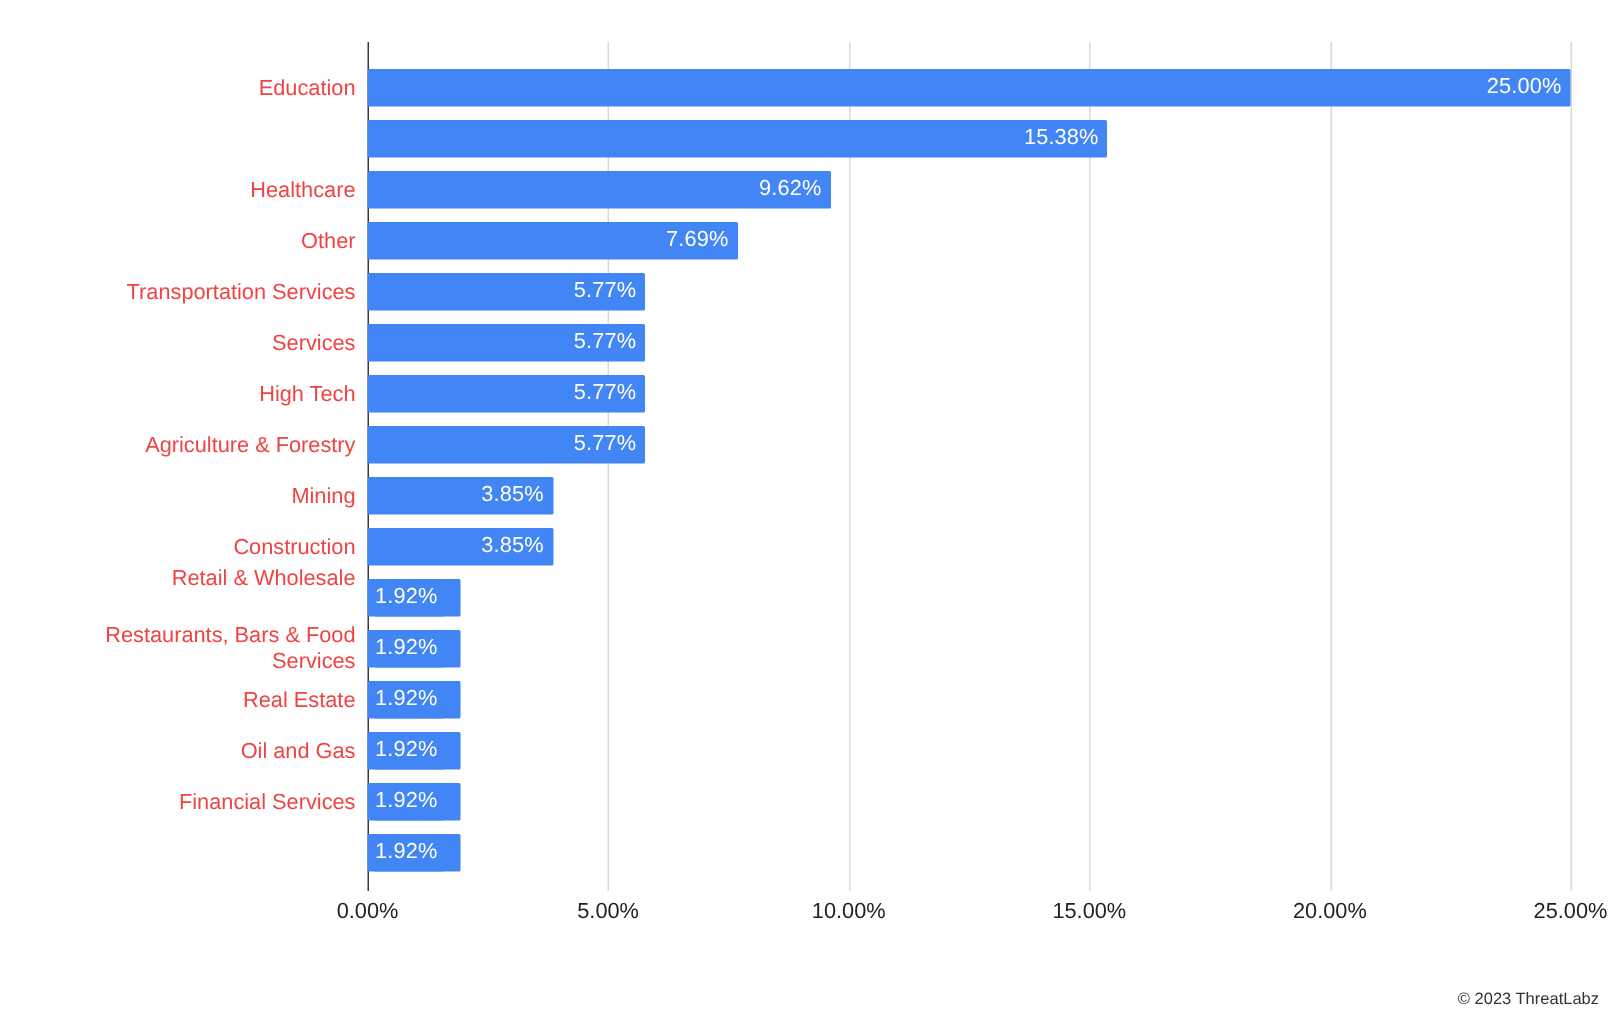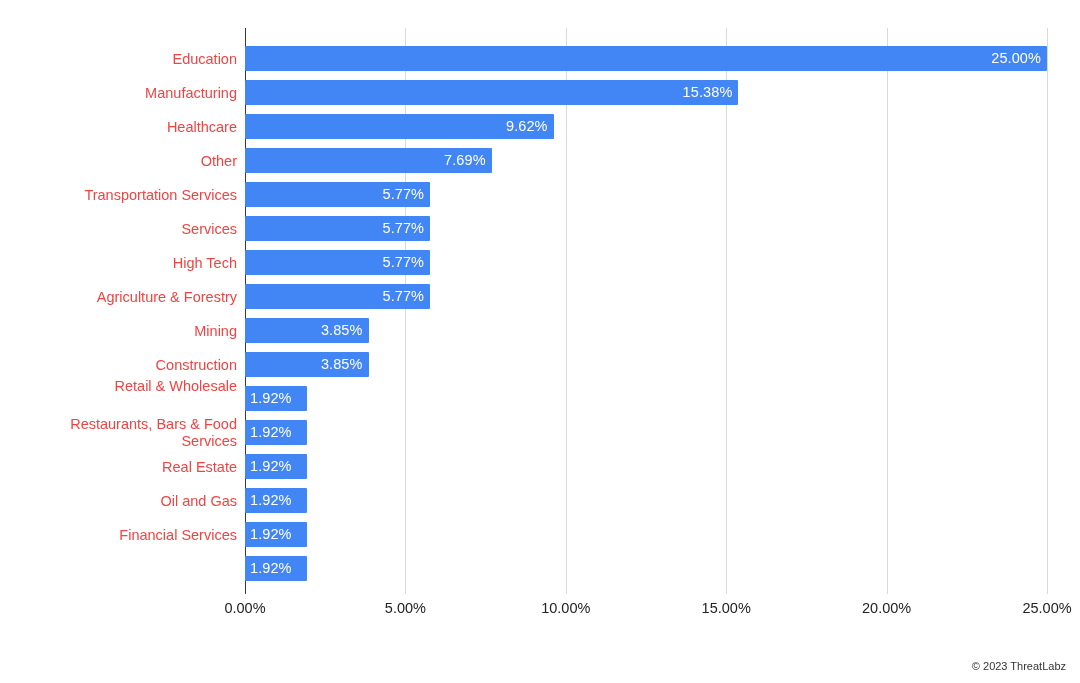--- a/index.html
+++ b/index.html
@@ -149,21 +149,20 @@
       <div class="gridline" style="left: 405.4px; top: 28px; position: absolute;"></div>
       <div class="gridline" style="left: 565.8px; top: 28px; position: absolute;"></div>
       <div class="gridline" style="left: 726.2px; top: 28px; position: absolute;"></div>
       <div class="gridline" style="left: 886.6px; top: 28px; position: absolute;"></div>
       <div class="gridline" style="left: 1047px; top: 28px; position: absolute;"></div>
     </div>
   <div id="axis-line"></div>
 
   <div id="cat-labels">
       <div class="cat-label" style="top: 14px;"><span>Education</span></div>
-      <div class="cat-label" style="top: 48px;"><span>Manufacturing</span></div>
       <div class="cat-label" style="top: 82px;"><span>Healthcare</span></div>
       <div class="cat-label" style="top: 116px;"><span>Other</span></div>
       <div class="cat-label" style="top: 150px; text-align: center;"><span>Transportation Services</span></div>
       <div class="cat-label" style="top: 184px;"><span>Services</span></div>
       <div class="cat-label" style="top: 218px;"><span>High Tech</span></div>
       <div class="cat-label" style="top: 252px;"><span>Agriculture &amp; Forestry</span></div>
       <div class="cat-label" style="top: 286px;"><span>Mining</span></div>
       <div class="cat-label" style="top: 320px;"><span>Construction</span></div>
       <div class="cat-label" style="top: 341px; margin-left: 39px;"><span>Retail &amp; Wholesale</span></div>
       <div class="cat-label" style="top: 388px;"><span>Restaurants, Bars &amp; Food</span><span>Services</span></div>

